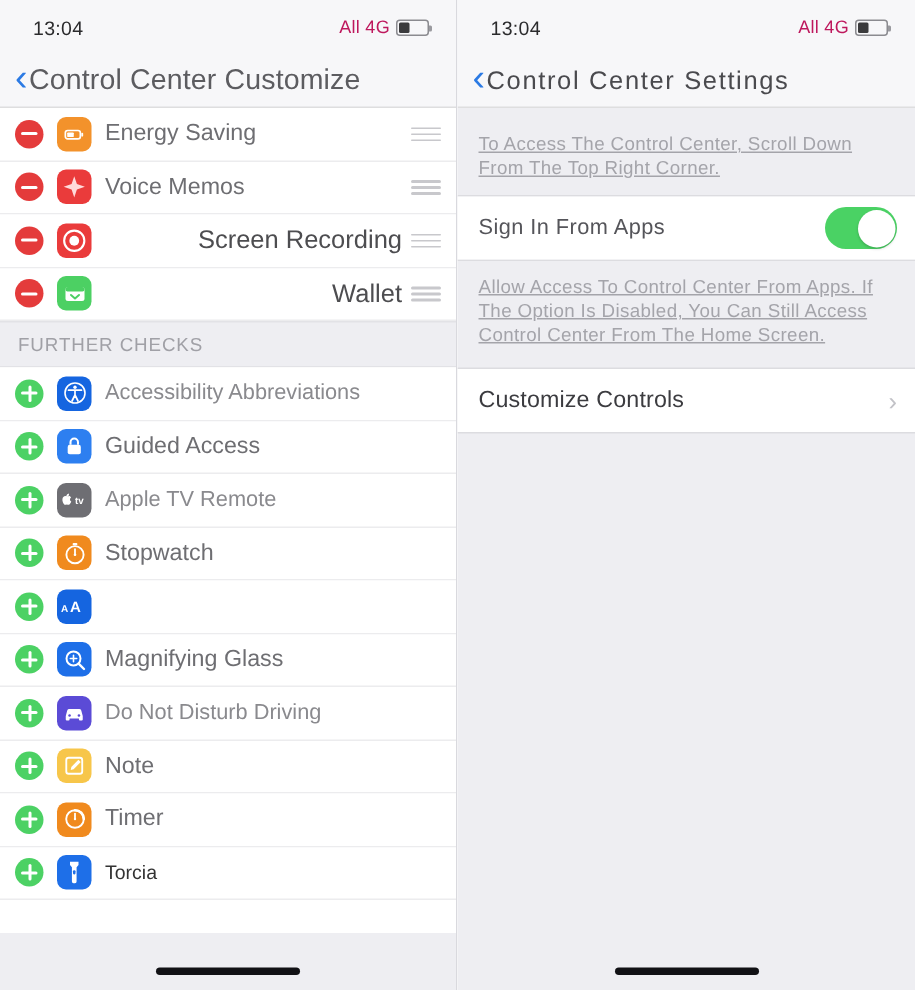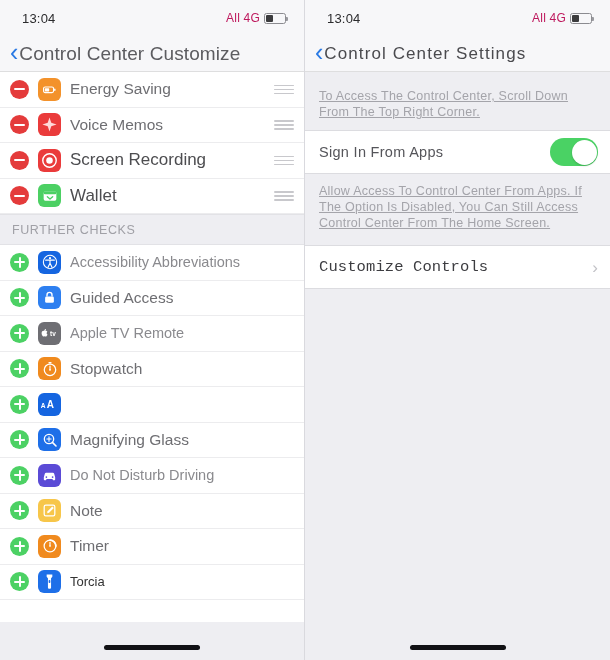--- a/index.html
+++ b/index.html
@@ -161,21 +161,21 @@
     overflow: hidden;
   }
   .appicon svg { display: block; }
   .row-label {
     flex: 1 1 auto;
     font-size: 14.5px;
     color: #8a8a8e;
     white-space: nowrap;
     overflow: hidden;
   }
-  .row-label.big { font-size: 17px; color: #4d4d50; }
+  .row-label.big { font-size: 17px; color: #4d4d50; text-align: right; }
   .row-label.med { font-size: 15.5px; color: #6e6e72; }
   .row-label.sml { font-size: 13px; color: #333; }
   .grip {
     flex: 0 0 auto;
     width: 20px;
     display: flex;
     flex-direction: column;
     justify-content: center;
     gap: 2.5px;
     cursor: grab;
@@ -232,21 +232,20 @@
   }
   .settings-label {
     font-size: 14.5px;
     color: #55555a;
     letter-spacing: 0.3px;
   }
   .settings-label.strong {
     font-size: 15.5px;
     color: #3c3c40;
     letter-spacing: 0.1px;
-    font-family: Liberation Mono, monospace;
   }
   .toggle {
     width: 48px;
     height: 28px;
     border-radius: 14px;
     background: #4ad264;
     position: relative;
     cursor: pointer;
     flex: 0 0 48px;
   }

